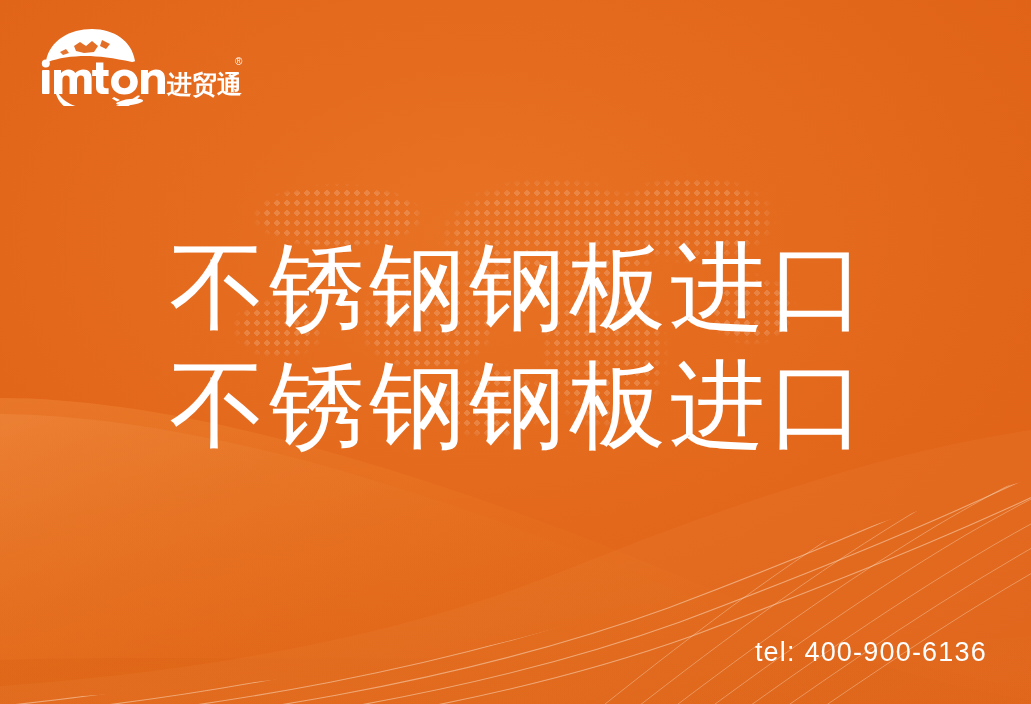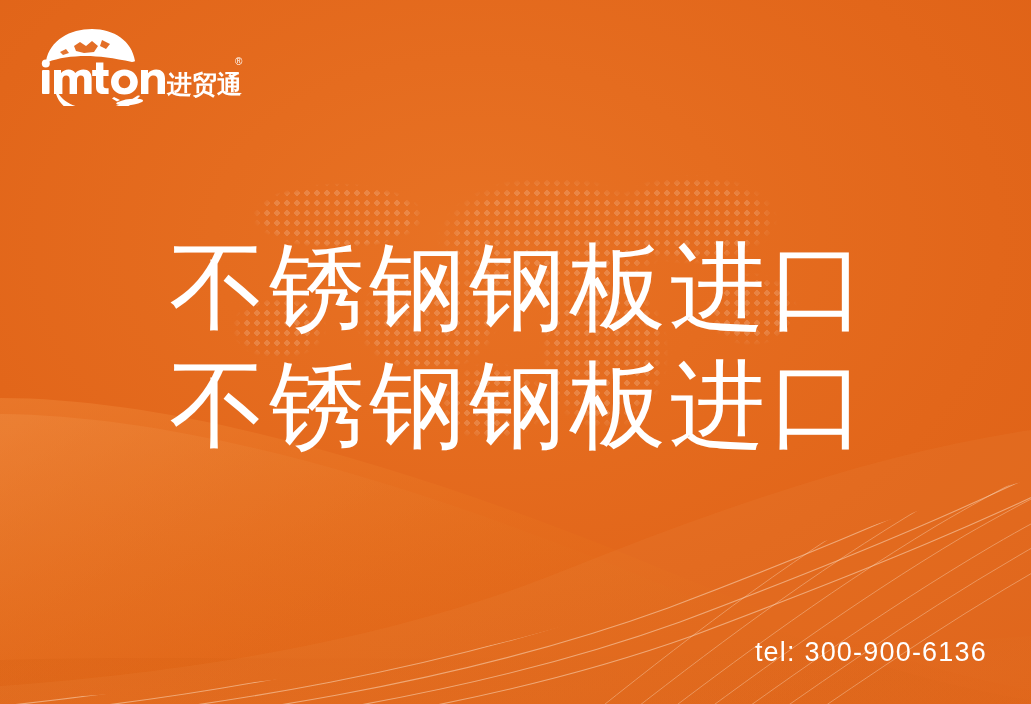--- a/index.html
+++ b/index.html
@@ -215,15 +215,15 @@
         <path d="M92,77.6 L88,81.4 L90.5,81.8 L95,78.4 Z" fill="#ffffff"></path>
       </g>
     </svg>
   </div>
 
   <div class="headline">
     <span class="headline-line">不锈钢钢板进口</span>
     <span class="headline-line">不锈钢钢板进口</span>
   </div>
 
-  <div class="phone">tel: 300-900-6136</div>
+  <div class="phone">tel: 400-900-6136</div>
 
 </div>
 
 </body></html>

